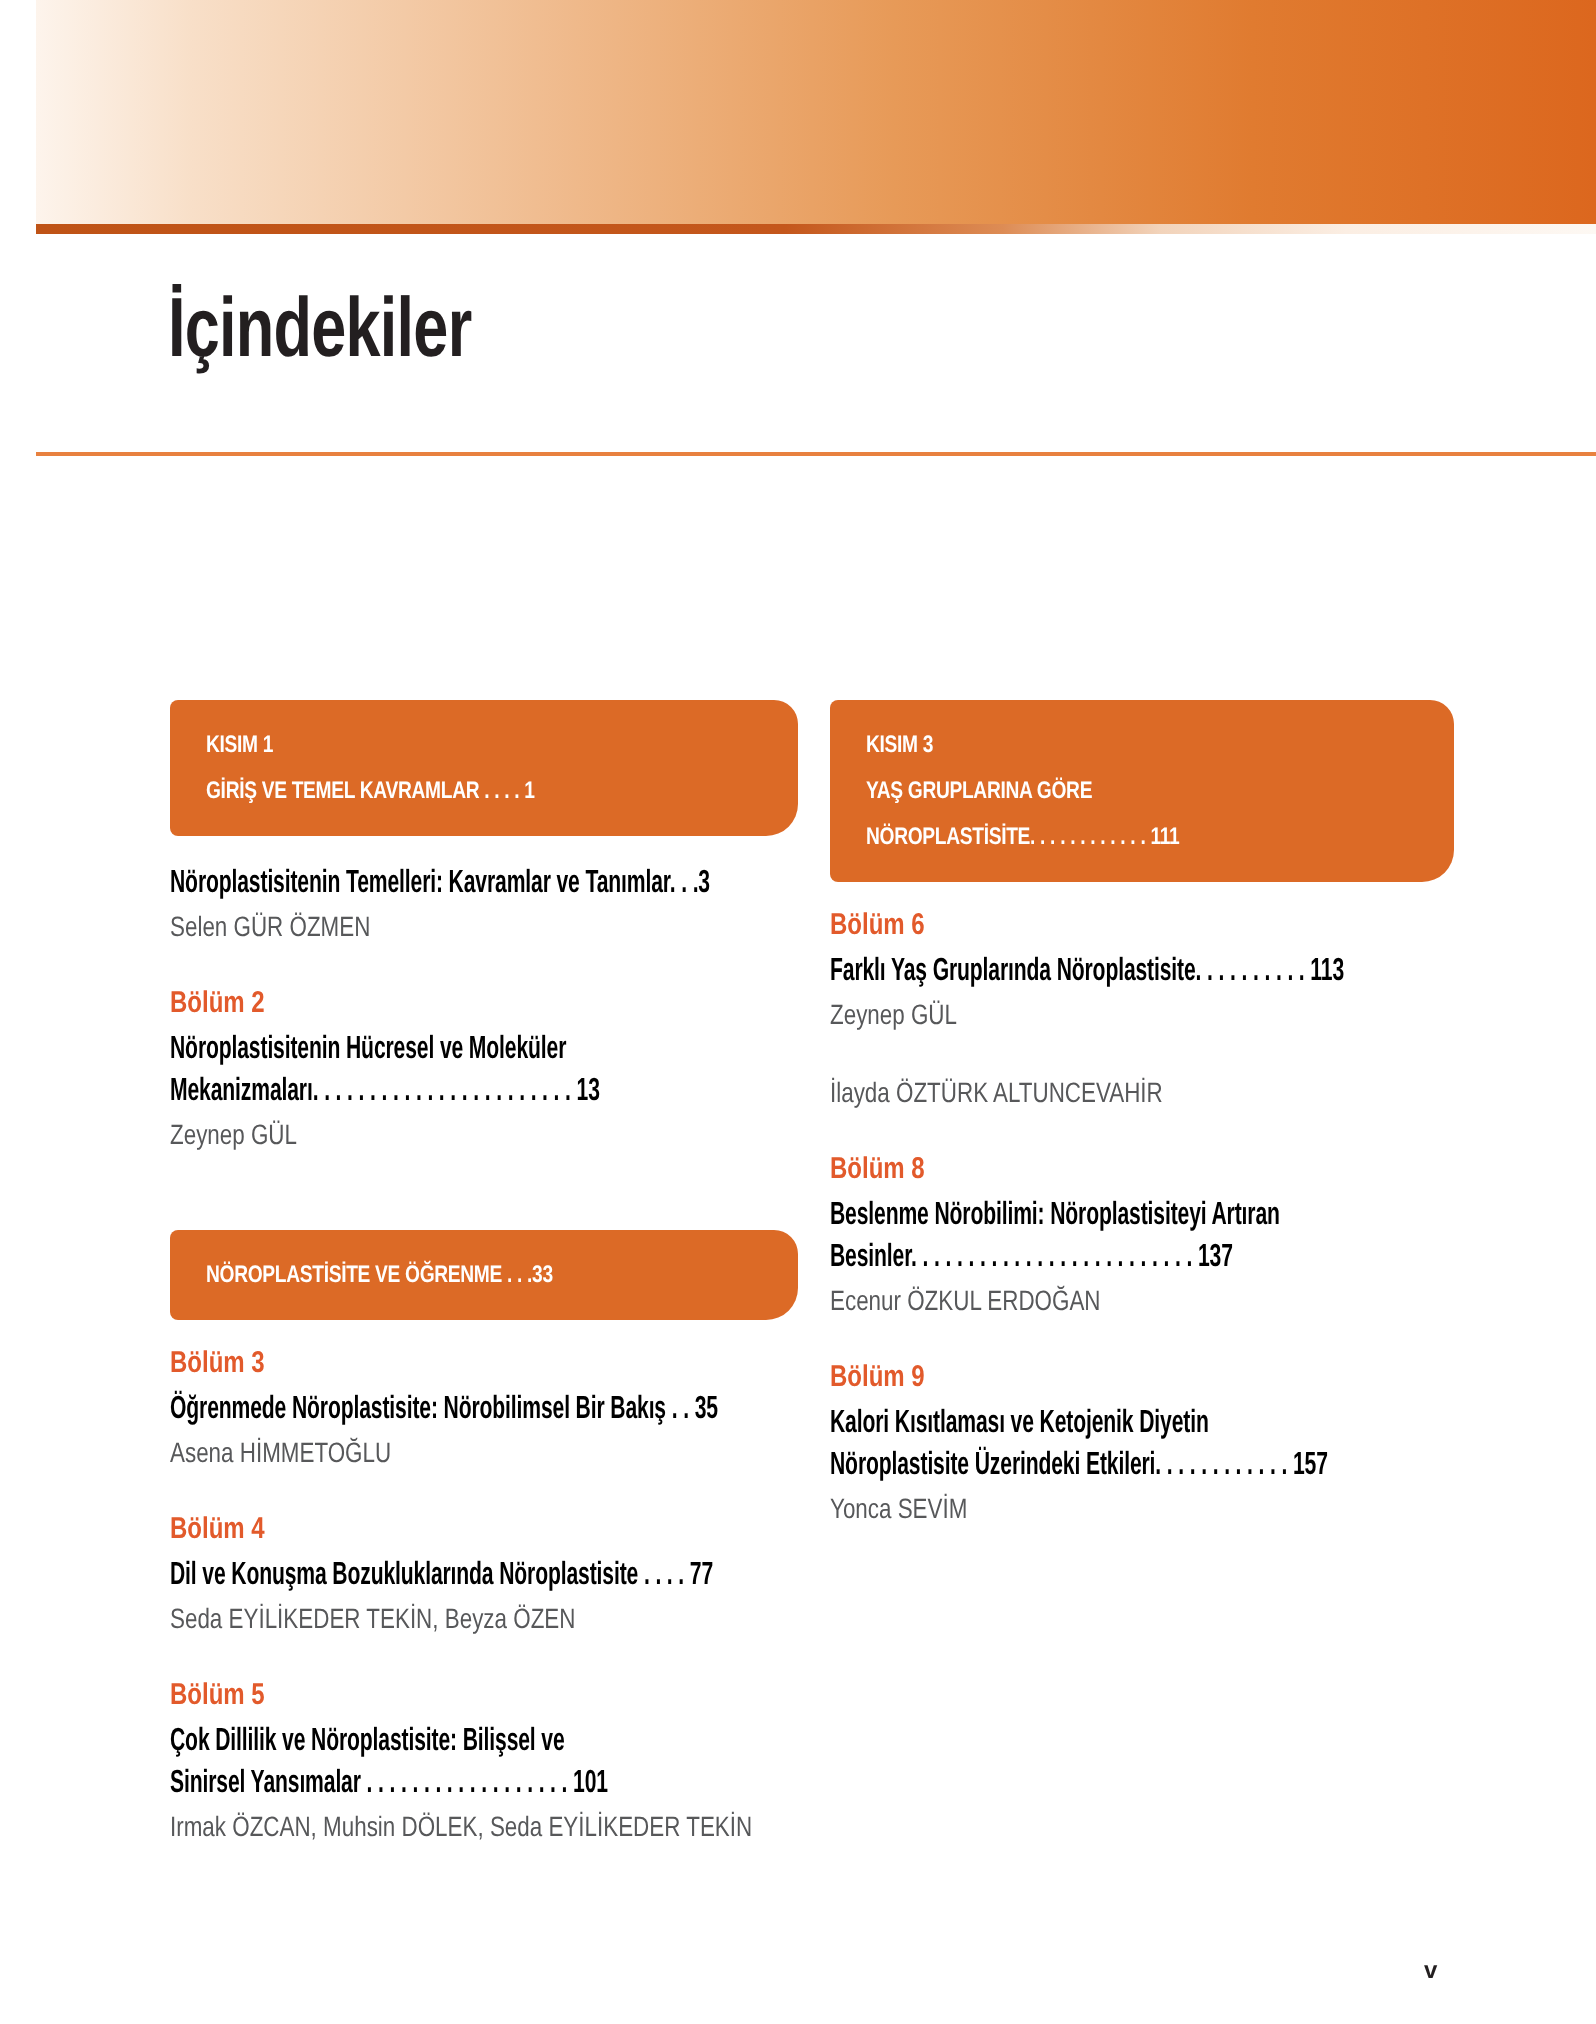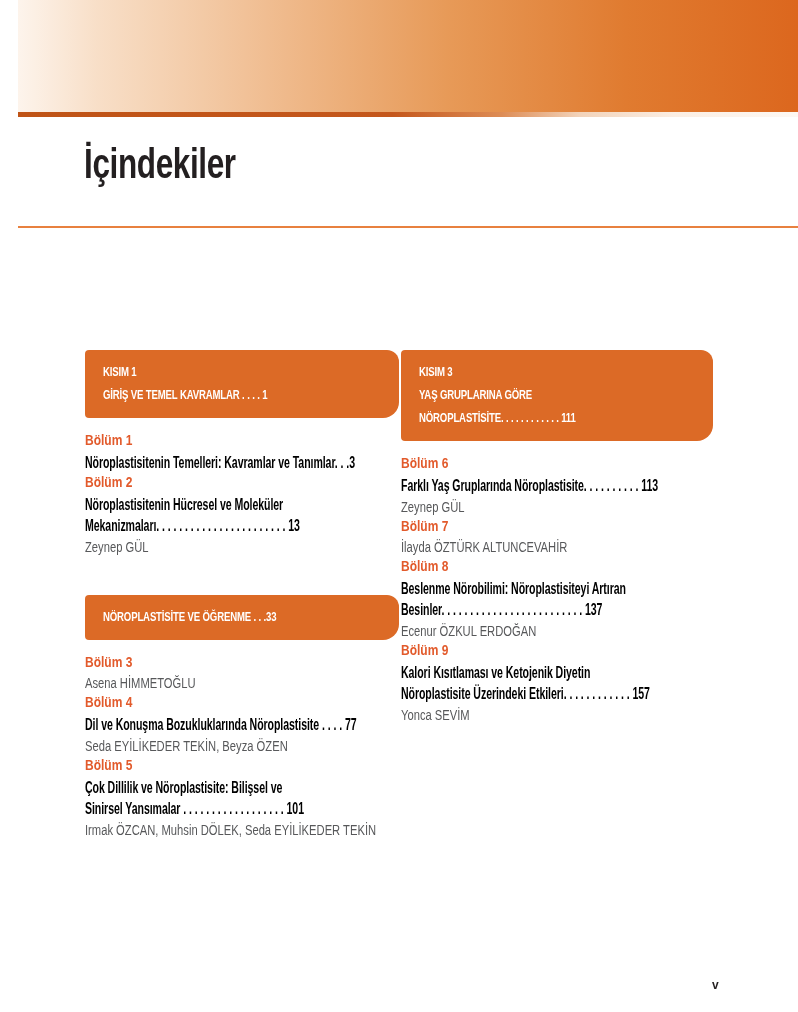--- a/index.html
+++ b/index.html
@@ -20,37 +20,37 @@
     position:absolute;left:84px;top:140px;
     font-size:42px;font-weight:bold;color:#231f20;
     transform:scaleX(0.75);transform-origin:0 0;white-space:nowrap;letter-spacing:-0.5px;
   }
   .title-rule{
     position:absolute;left:18px;top:226px;width:780px;height:2px;background:#e8813f;
   }
   
   .col{position:absolute;top:350px;}
   .col-left{left:85px;width:314px;}
-  .col-right{left:401px;width:312px;}
+  .col-right{left:415px;width:312px;}
   
   .kisim-box{
     background:#dc6a26;color:#ffffff;
     border-radius:4px 12px 16px 4px;
     padding:11px 12px 11px 18px;
   }
   .kisim-box .hline{
     display:block;font-weight:bold;font-size:12px;line-height:23px;
   }
   .kisim-box .hline>span{
     display:inline-block;transform:scaleX(0.8);transform-origin:0 50%;white-space:nowrap;letter-spacing:-0.2px;
   }
   .section{margin-top:0;}
   .section + .section .kisim-box{margin-top:38px;}
   
-  .chapter{}
+  .chapter{margin-top:20px;}
   .kisim-box + .chapter{margin-top:13px;}
   .chapter-label{
     font-weight:bold;font-size:15px;color:#e25a2b;line-height:18px;margin-bottom:3px;
   }
   .chapter-label>span{display:inline-block;transform:scaleX(0.8);transform-origin:0 50%;white-space:nowrap;}
   .chapter-title .line{
     display:block;font-weight:bold;font-size:16px;line-height:21px;color:#000000;
   }
   .chapter-title .line>span{
     display:inline-block;transform:scaleX(0.66);transform-origin:0 50%;white-space:nowrap;letter-spacing:-0.1px;
@@ -73,43 +73,46 @@
 
 <div class="col col-left">
 
   <div class="section">
     <div class="kisim-box">
       <span class="hline"><span>KISIM 1</span></span>
       <span class="hline"><span>GİRİŞ VE TEMEL KAVRAMLAR . . . . 1</span></span>
     </div>
 
     <div class="chapter">
-      <div class="chapter-label"><span>Bölüm 1</span></div>
       <div class="chapter-title">
         <span class="line"><span>Nöroplastisitenin Temelleri: Kavramlar ve Tanımlar. . .3</span></span>
       </div>
+      <div class="chapter-authors"><span>Selen GÜR ÖZMEN</span></div>
     </div>
 
     <div class="chapter">
       <div class="chapter-label"><span>Bölüm 2</span></div>
       <div class="chapter-title">
         <span class="line"><span>Nöroplastisitenin Hücresel ve Moleküler</span></span>
         <span class="line"><span>Mekanizmaları. . . . . . . . . . . . . . . . . . . . . . . 13</span></span>
       </div>
       <div class="chapter-authors"><span>Zeynep GÜL</span></div>
     </div>
   </div>
 
   <div class="section">
     <div class="kisim-box">
       <span class="hline"><span>NÖROPLASTİSİTE VE ÖĞRENME . . .33</span></span>
     </div>
 
     <div class="chapter">
       <div class="chapter-label"><span>Bölüm 3</span></div>
+      <div class="chapter-title">
+        <span class="line"><span>Öğrenmede Nöroplastisite: Nörobilimsel Bir Bakış  . . 35</span></span>
+      </div>
       <div class="chapter-authors"><span>Asena HİMMETOĞLU</span></div>
     </div>
 
     <div class="chapter">
       <div class="chapter-label"><span>Bölüm 4</span></div>
       <div class="chapter-title">
         <span class="line"><span>Dil ve Konuşma Bozukluklarında Nöroplastisite . . . . 77</span></span>
       </div>
       <div class="chapter-authors"><span>Seda EYİLİKEDER TEKİN, Beyza ÖZEN</span></div>
     </div>
@@ -139,21 +142,20 @@
       <div class="chapter-title">
         <span class="line"><span>Farklı Yaş Gruplarında Nöroplastisite. . . . . . . . . . 113</span></span>
       </div>
       <div class="chapter-authors"><span>Zeynep GÜL</span></div>
     </div>
   </div>
 
   <div class="section">
 
     <div class="chapter">
-      <div class="chapter-label"><span>Bölüm 7</span></div>
       <div class="chapter-authors"><span>İlayda ÖZTÜRK ALTUNCEVAHİR</span></div>
     </div>
 
     <div class="chapter">
       <div class="chapter-label"><span>Bölüm 8</span></div>
       <div class="chapter-title">
         <span class="line"><span>Beslenme Nörobilimi: Nöroplastisiteyi Artıran</span></span>
         <span class="line"><span>Besinler. . . . . . . . . . . . . . . . . . . . . . . . . 137</span></span>
       </div>
       <div class="chapter-authors"><span>Ecenur ÖZKUL ERDOĞAN</span></div>

